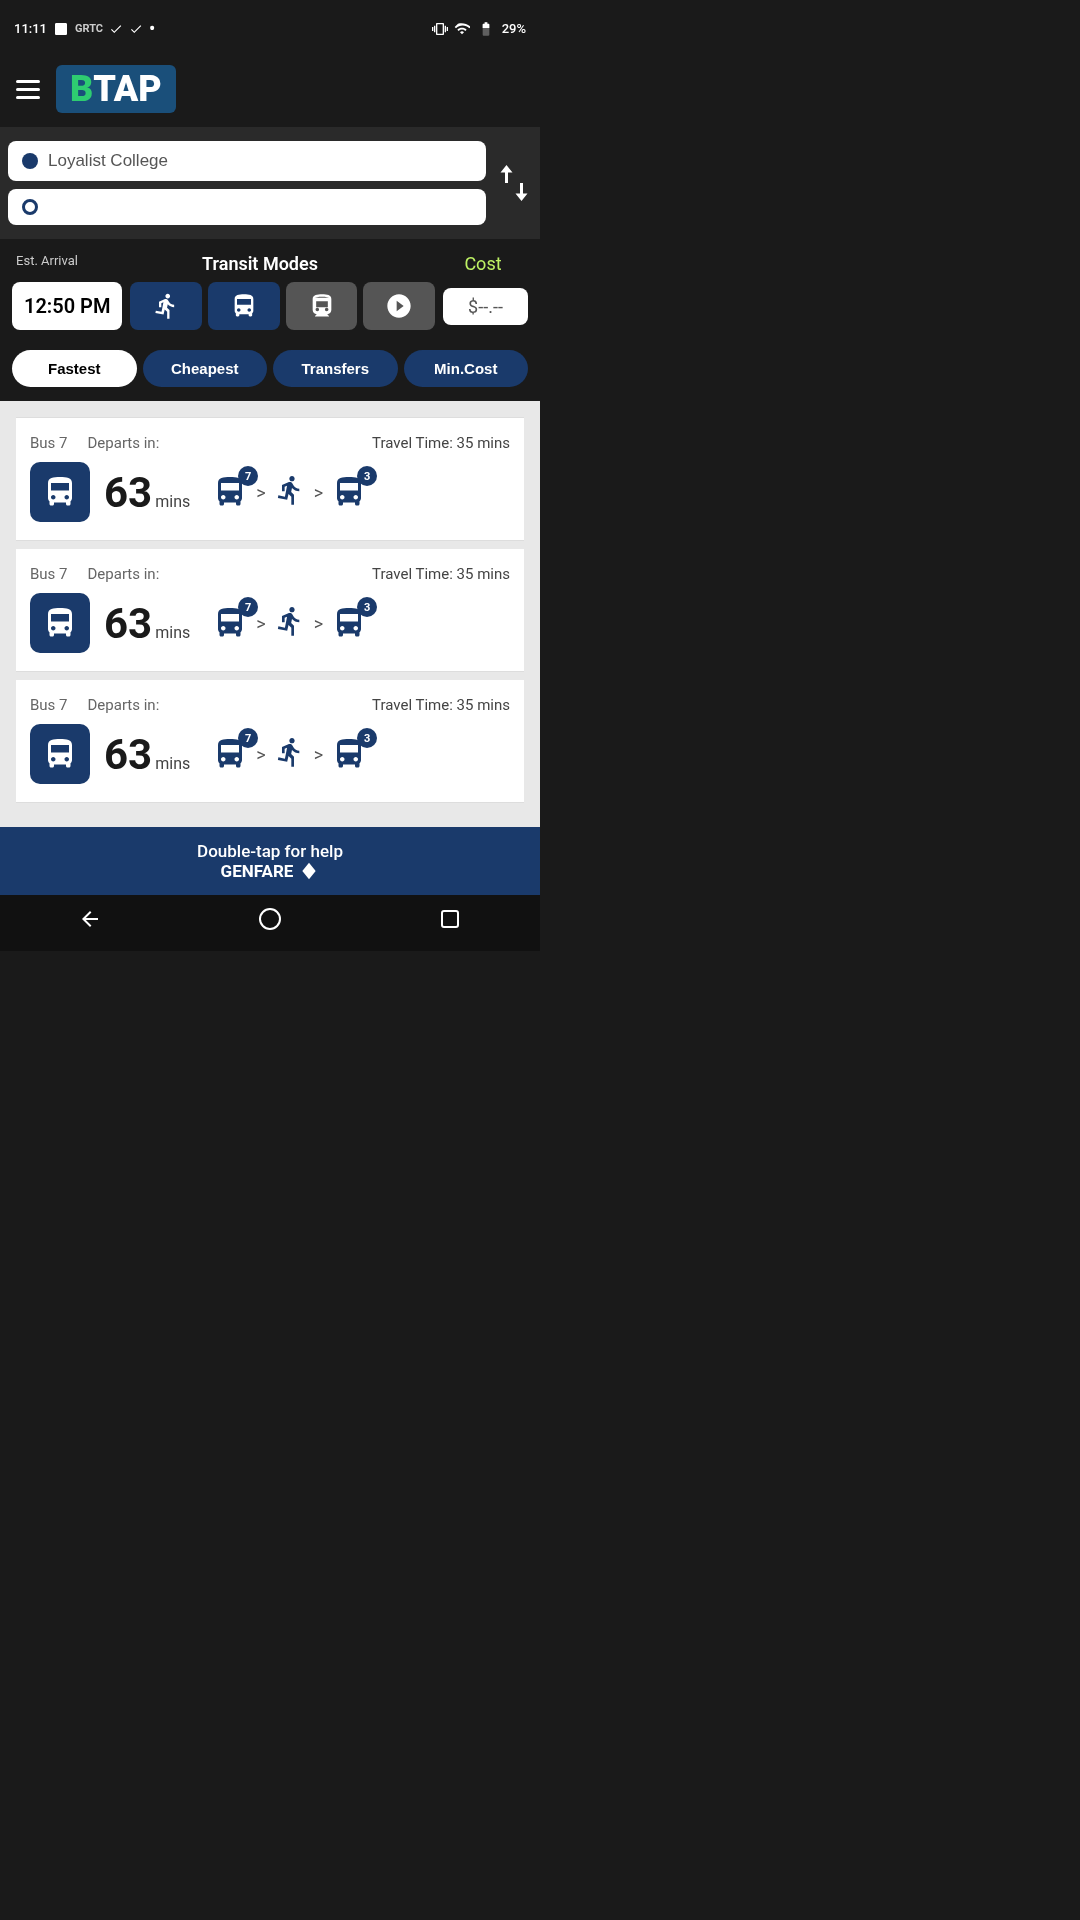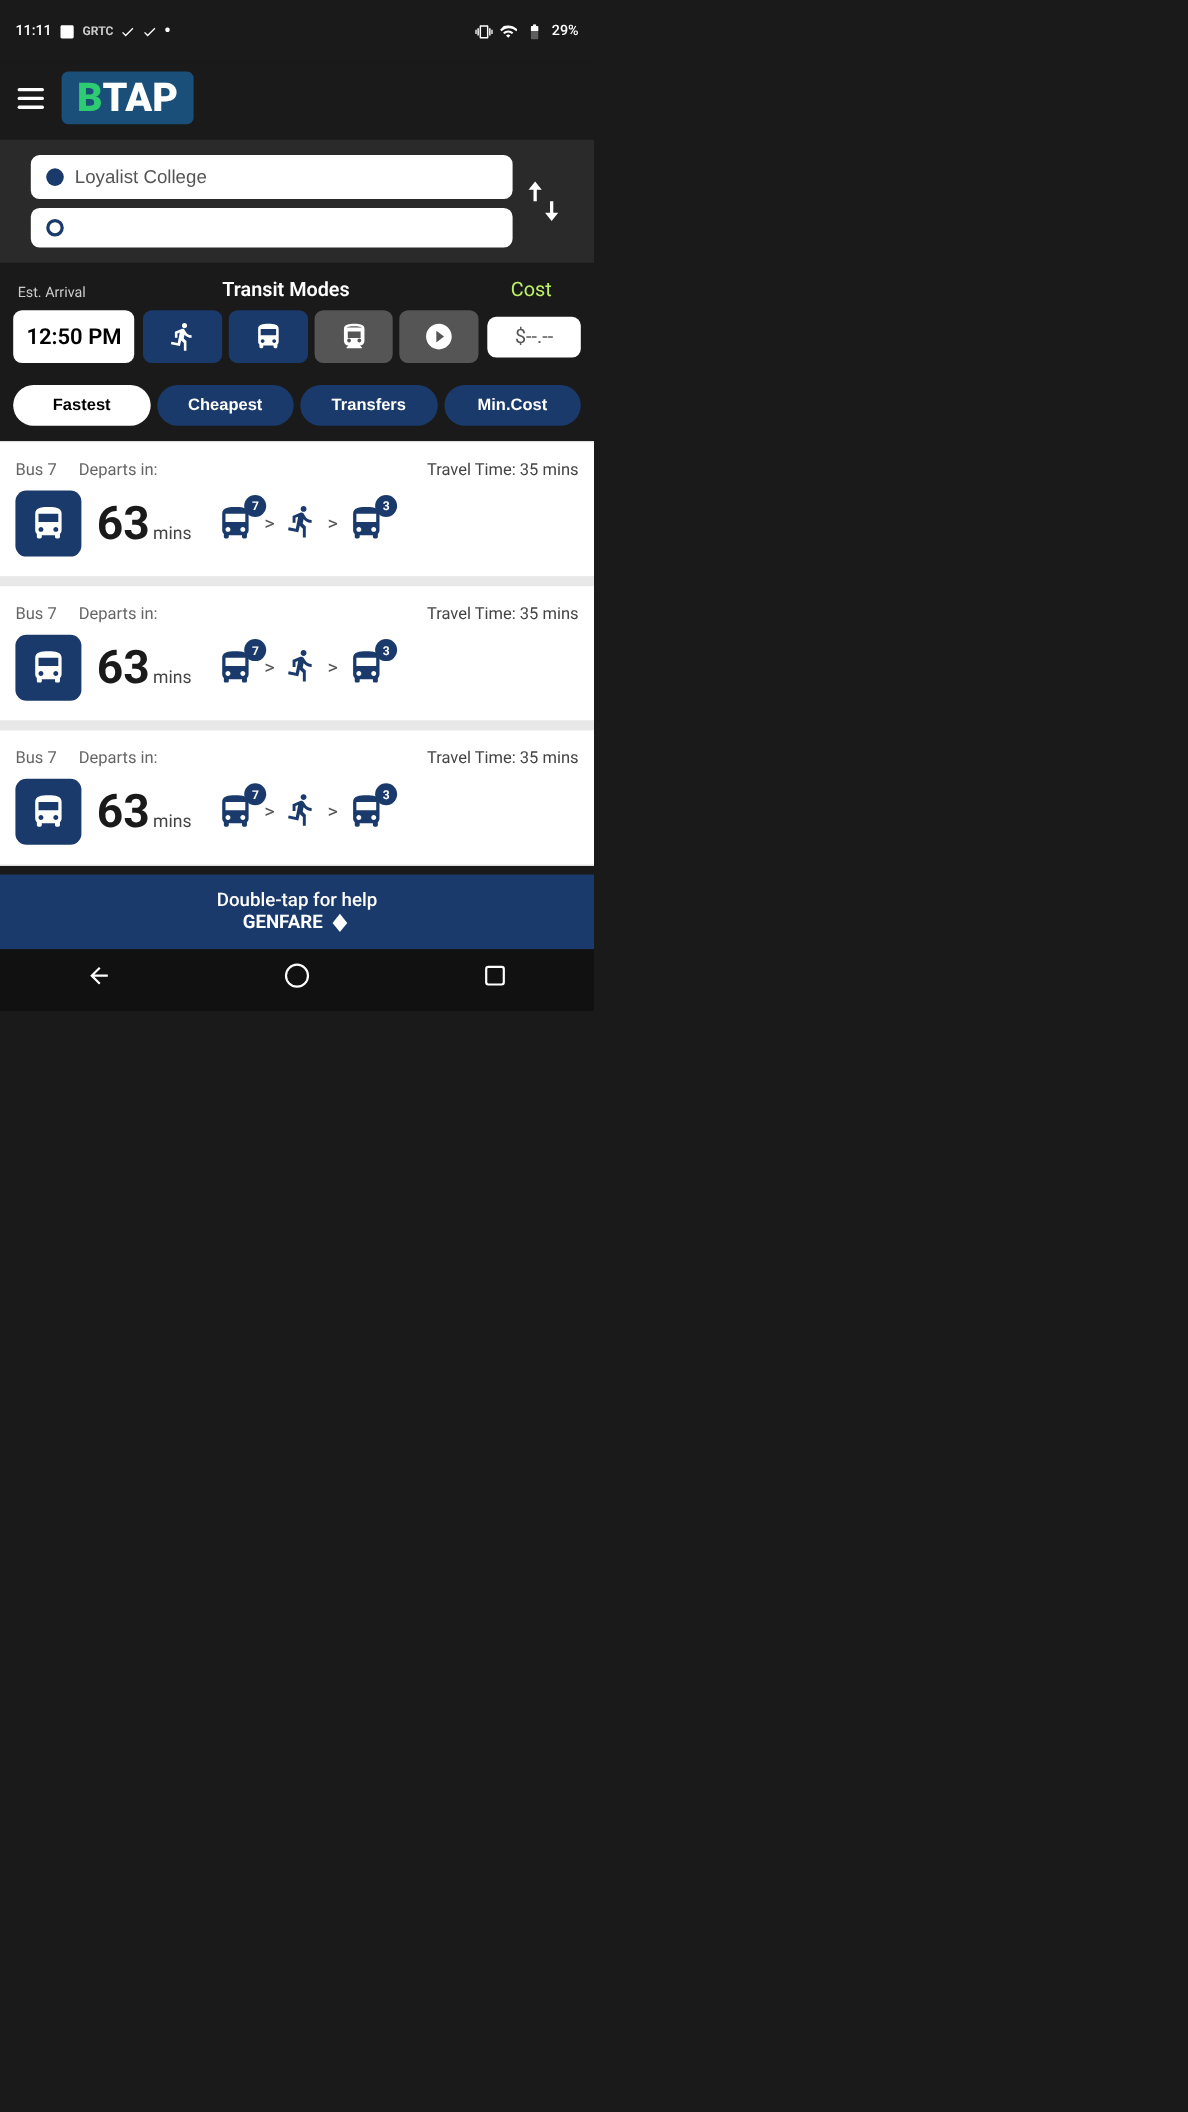--- a/index.html
+++ b/index.html
@@ -64,21 +64,21 @@
     .logo-tap {
       font-size: 36px;
       font-weight: 900;
       color: #fff;
       line-height: 1;
     }
 
     
     .search-section {
       background: #2a2a2a;
-      padding: 14px 28px;
+      padding: 14px 8px;
       display: flex;
       align-items: center;
       gap: 10px;
     }
     .search-fields {
       flex: 1;
       display: flex;
       flex-direction: column;
       gap: 8px;
     }
@@ -123,21 +123,21 @@
       font-size: 24px;
     }
 
     
     .options-section {
       background: #1a1a1a;
       padding: 14px 12px 10px 12px;
     }
     .options-row {
       display: flex;
-      align-items: flex-end;
+      align-items: flex-start;
       gap: 8px;
     }
     .est-label {
       font-size: 13px;
       color: #ccc;
       text-align: center;
       flex-shrink: 0;
       width: 70px;
     }
     .transit-modes-label {
@@ -228,21 +228,21 @@
       color: #000;
     }
     .filter-tab.inactive {
       background: #1a3a6b;
       color: #fff;
     }
 
     
     .routes-section {
       background: #e8e8e8;
-      padding: 0;
+      padding: 16px;
     }
     .route-card {
       background: #fff;
       margin: 0 0 8px 0;
       padding: 16px 14px 18px 14px;
       border-bottom: 1px solid #ddd;
     }
     .route-card:first-child { border-top: 1px solid #ddd; }
     .route-header {
       display: flex;

